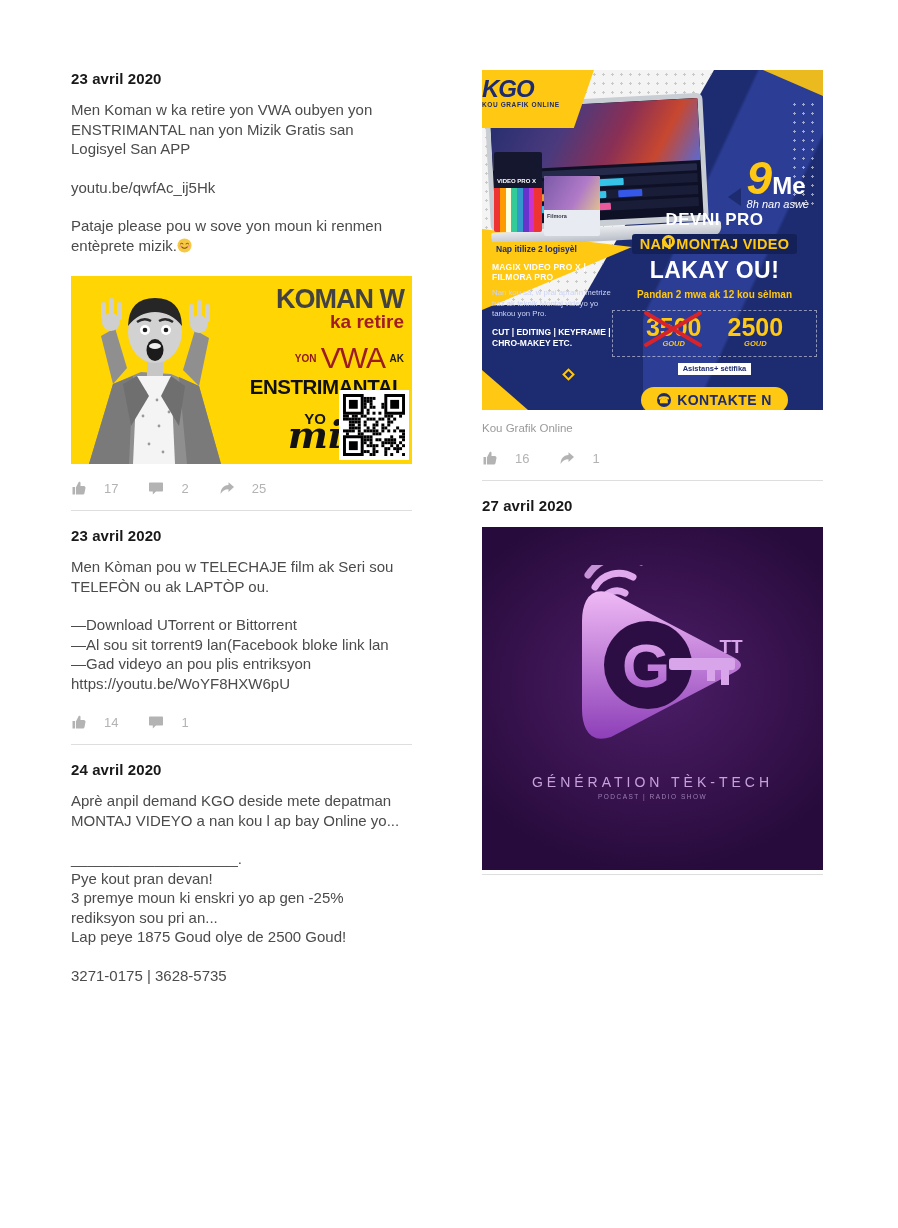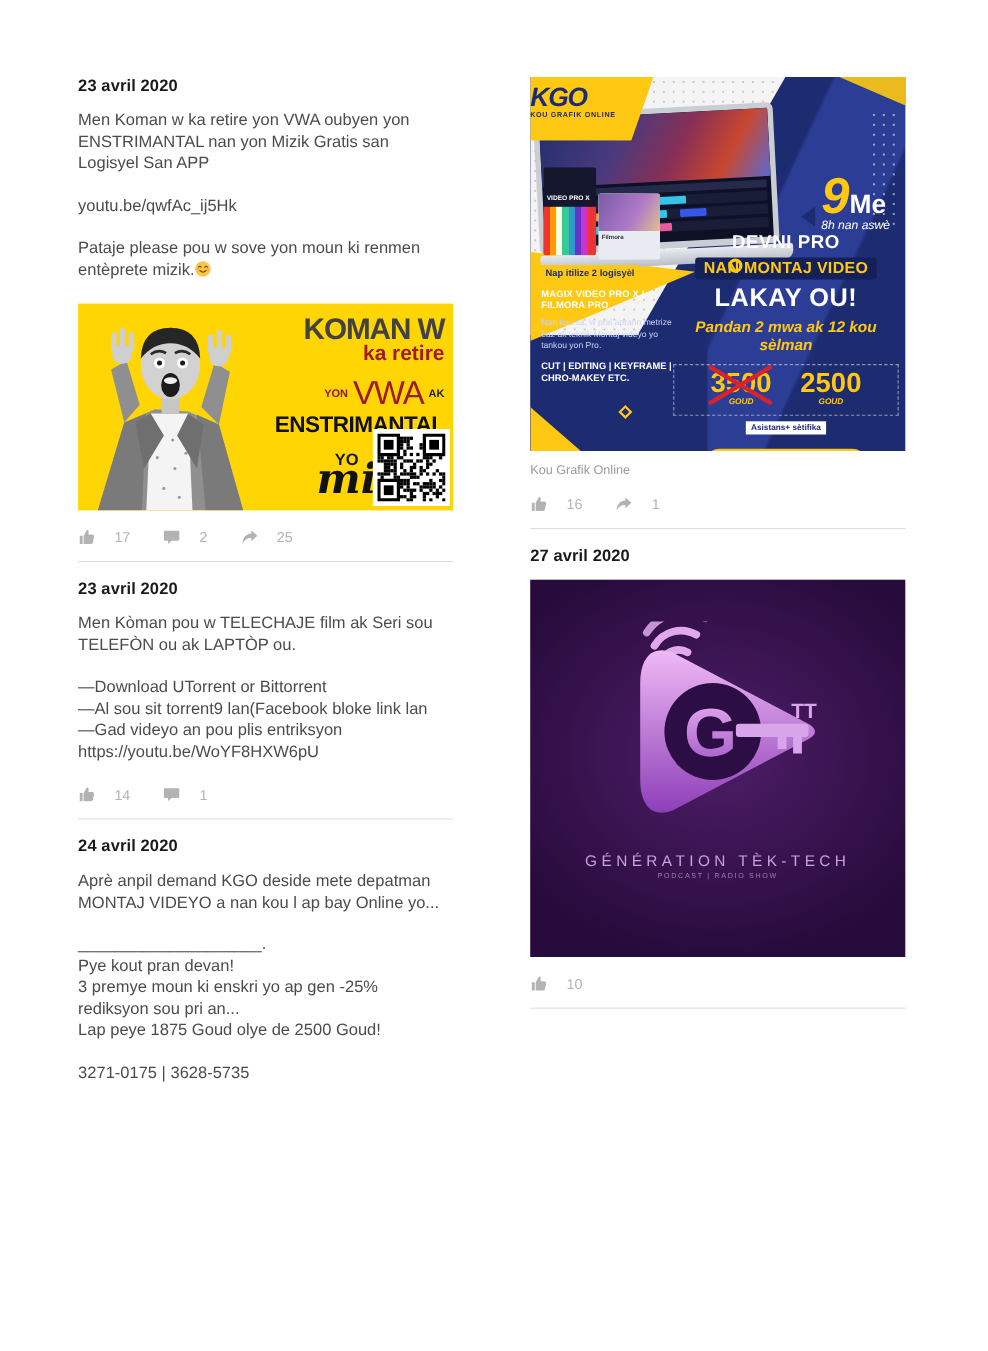--- a/index.html
+++ b/index.html
@@ -60,21 +60,21 @@
   .clip { position: absolute; top: 1px; height: 7px; border-radius: 1px; }
   .laptop-base { width: 230px; height: 14px; background: linear-gradient(#e8eaee, #b9bec7); border-radius: 2px 2px 8px 8px; margin-top: 1px; }
   .kgo-nineme { position: absolute; right: 14px; top: 88px; z-index: 6; color: #fff; }
   .kgo-nine { font-size: 46px; font-weight: 800; color: #ffc812; font-style: italic; line-height: 40px; }
   .kgo-me { font-size: 24px; font-weight: 800; color: #fff; }
   .kgo-aswe { font-size: 11px; font-style: italic; color: #fff; margin-top: -2px; }
   .kgo-center { position: absolute; left: 130px; top: 140px; width: 205px; text-align: center; z-index: 6; }
   .kgo-devni { font-size: 17px; font-weight: 800; color: #fff; letter-spacing: .5px; }
   .kgo-nan { display: inline-block; font-size: 14.5px; font-weight: 800; color: #ffc812; background: #142058; padding: 2px 8px; border-radius: 3px; margin-top: 4px; letter-spacing: .3px; }
   .kgo-lakay { font-size: 23px; font-weight: 800; color: #fff; margin-top: 3px; letter-spacing: .5px; }
-  .kgo-pandan { font-size: 14px; font-style: italic; font-weight: 700; color: #ffc812; margin-top: 5px; }
+  .kgo-pandan { font-size: 10px; font-weight: 700; color: #ffc812; margin-top: 5px; }
   .kgo-prices { display: flex; justify-content: center; gap: 26px; margin-top: 10px; border: 1px dashed rgba(255,255,255,.5); padding: 4px 6px 8px; }
   .price { position: relative; }
   .price-num { font-size: 25px; font-weight: 800; color: #ffc812; line-height: 24px; }
   .price-unit { font-size: 7.5px; font-weight: 700; color: #ffc812; font-style: italic; }
   .price-x { position: absolute; left: -6px; top: -6px; }
   .kgo-badge { display: inline-block; background: #fff; color: #1d2b70; font-size: 7.5px; font-weight: 700; padding: 1.5px 5px; margin-top: 3px; }
   .kgo-pill { display: inline-flex; align-items: center; gap: 6px; background: #ffc812; color: #1d2b70; font-size: 14px; font-weight: 800; border-radius: 14px; padding: 5px 16px; margin-top: 12px; letter-spacing: .4px; }
   .pill-phone { display: inline-flex; width: 14px; height: 14px; border-radius: 50%; background: #1d2b70; color: #ffc812; font-size: 9px; align-items: center; justify-content: center; }
   .kgo-left { position: absolute; left: 10px; top: 168px; width: 125px; z-index: 6; }
   .softbox1 { position: absolute; left: 2px; top: -86px; width: 48px; height: 80px; background: #15172e; border-radius: 2px;
@@ -526,24 +526,16 @@
         <rect x="124" y="93" width="66" height="12" rx="3" fill="#d9a5ea"></rect>
         <rect x="162" y="105" width="8" height="11" fill="#d9a5ea"></rect>
         <rect x="176" y="105" width="8" height="15" fill="#d9a5ea"></rect>
 
         <text x="186" y="88" text-anchor="middle" font-family="Liberation Sans, sans-serif" font-size="19" font-weight="bold" fill="#d9a5ea">TT</text>
       </svg>
       <div class="pod-brand">GÉNÉRATION TÈK-TECH</div>
       <div class="pod-sub">PODCAST | RADIO SHOW</div>
     </div>
 
-    <div class="stats">
-      <span class="stat">
-          <svg width="16" height="16" viewBox="0 0 16 16" fill="#b3b3b3">
-            <path d="M1.5 7h2.6v7.5H1.5zM5 14.5V7.2l2.6-4.9c.5-.9 1.9-.5 1.9.5V6h3.4c1 0 1.8 1 1.6 2l-1 4.9c-.2.9-1 1.6-1.9 1.6z"></path>
-          </svg>
-          <span>10</span>
-        </span>
-    </div>
     <hr class="divider">
   </div>
 
 </div>
 
 </body></html>

